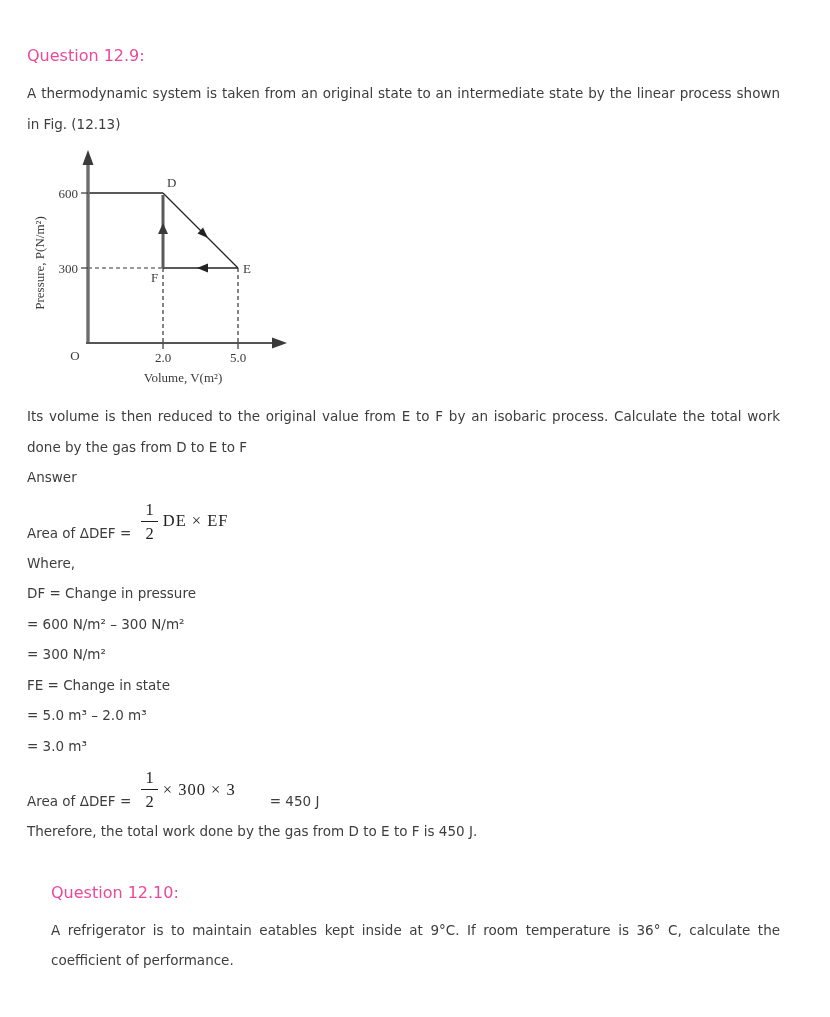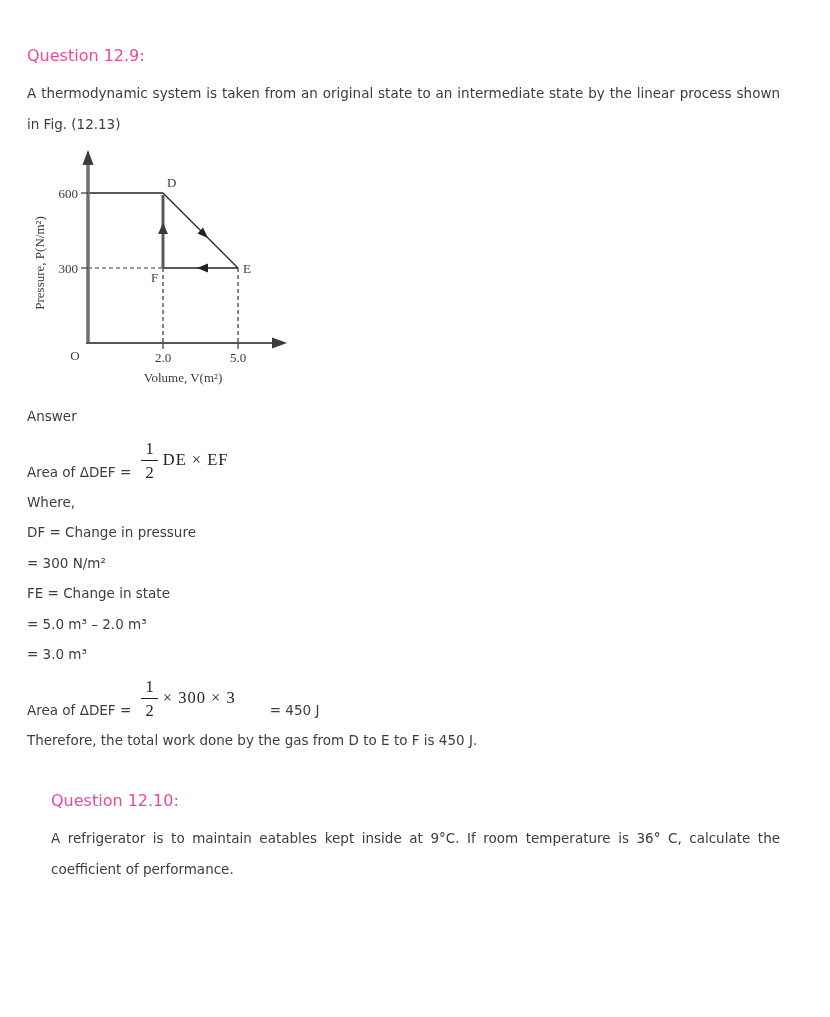--- a/index.html
+++ b/index.html
@@ -97,36 +97,38 @@
       <text class="fig-label" x="143" y="217" text-anchor="middle">2.0</text>
       <text class="fig-label" x="218" y="217" text-anchor="middle">5.0</text>
       <text class="fig-label" x="147" y="42">D</text>
       <text class="fig-label" x="223" y="128">E</text>
       <text class="fig-label" x="131" y="137">F</text>
       <text class="fig-label" transform="translate(24,118) rotate(-90)" text-anchor="middle">Pressure, P(N/m²)</text>
       <text class="fig-label" x="163" y="237" text-anchor="middle">Volume, V(m²)</text>
     </svg>
   </div>
 
+  <p class="body-par">Its volume is then reduced to the original value from E to F by an isobaric process. Calculate the total work done by the gas from D to E to F</p>
 
   <div class="line">Answer</div>
 
   <div class="eq-row">
     <span class="eq-prefix">Area of ΔDEF = </span>
     <span class="eq">
       <span class="frac">
         <span class="num">1</span>
         <span class="den">2</span>
       </span>
       <span class="eq-rest">DE × EF</span>
     </span>
   </div>
 
   <div class="line">Where,</div>
   <div class="line">DF = Change in pressure</div>
+  <div class="line">= 600 N/m² – 300 N/m²</div>
   <div class="line">= 300 N/m²</div>
   <div class="line">FE = Change in state</div>
   <div class="line">= 5.0 m³ – 2.0 m³</div>
   <div class="line">= 3.0 m³</div>
 
   <div class="eq-row">
     <span class="eq-prefix">Area of ΔDEF = </span>
     <span class="eq">
       <span class="frac">
         <span class="num">1</span>

